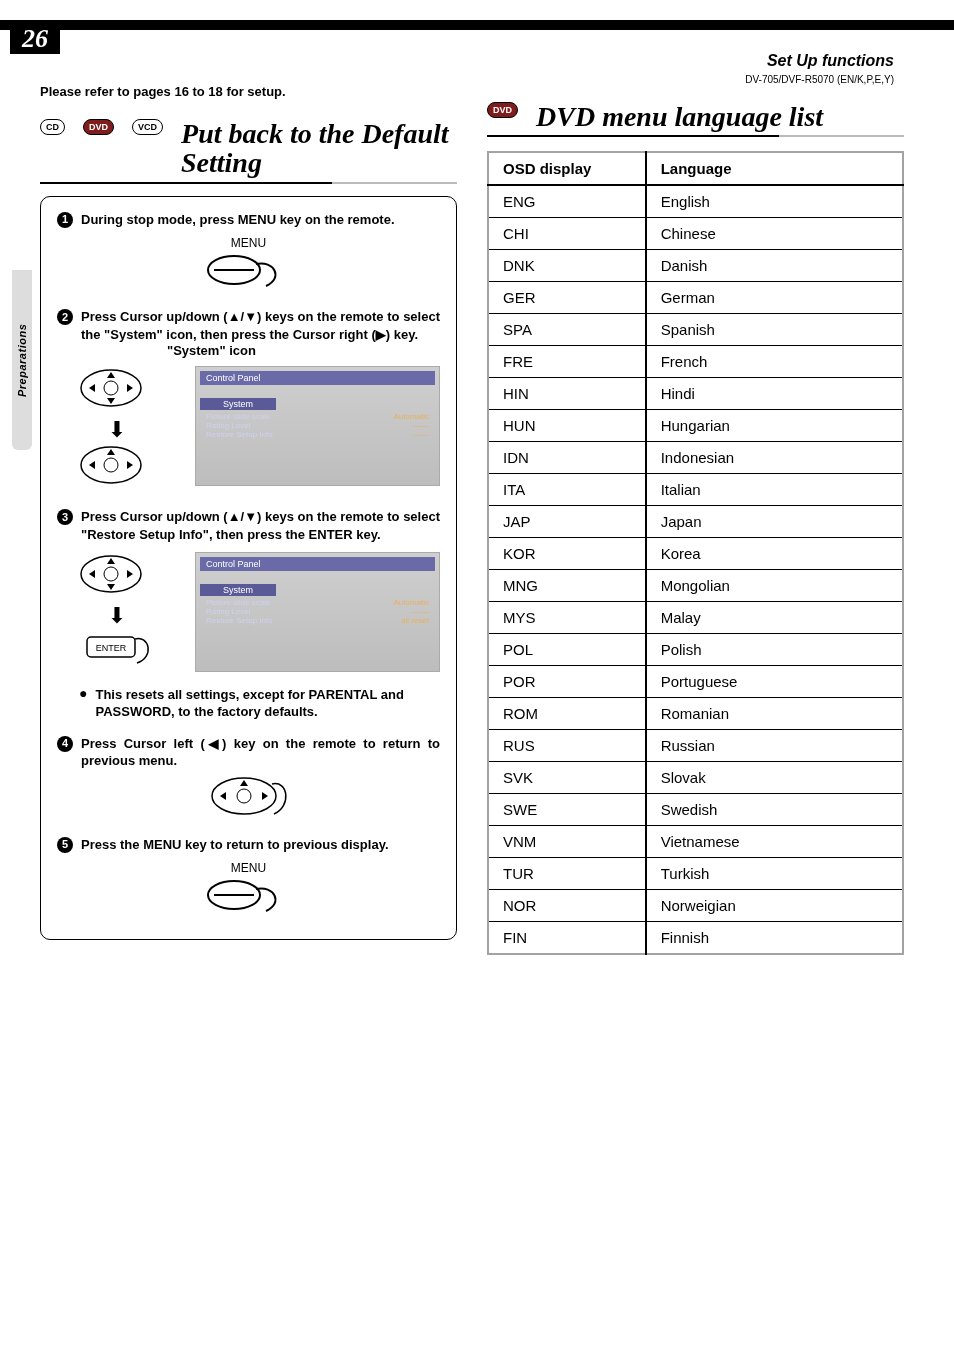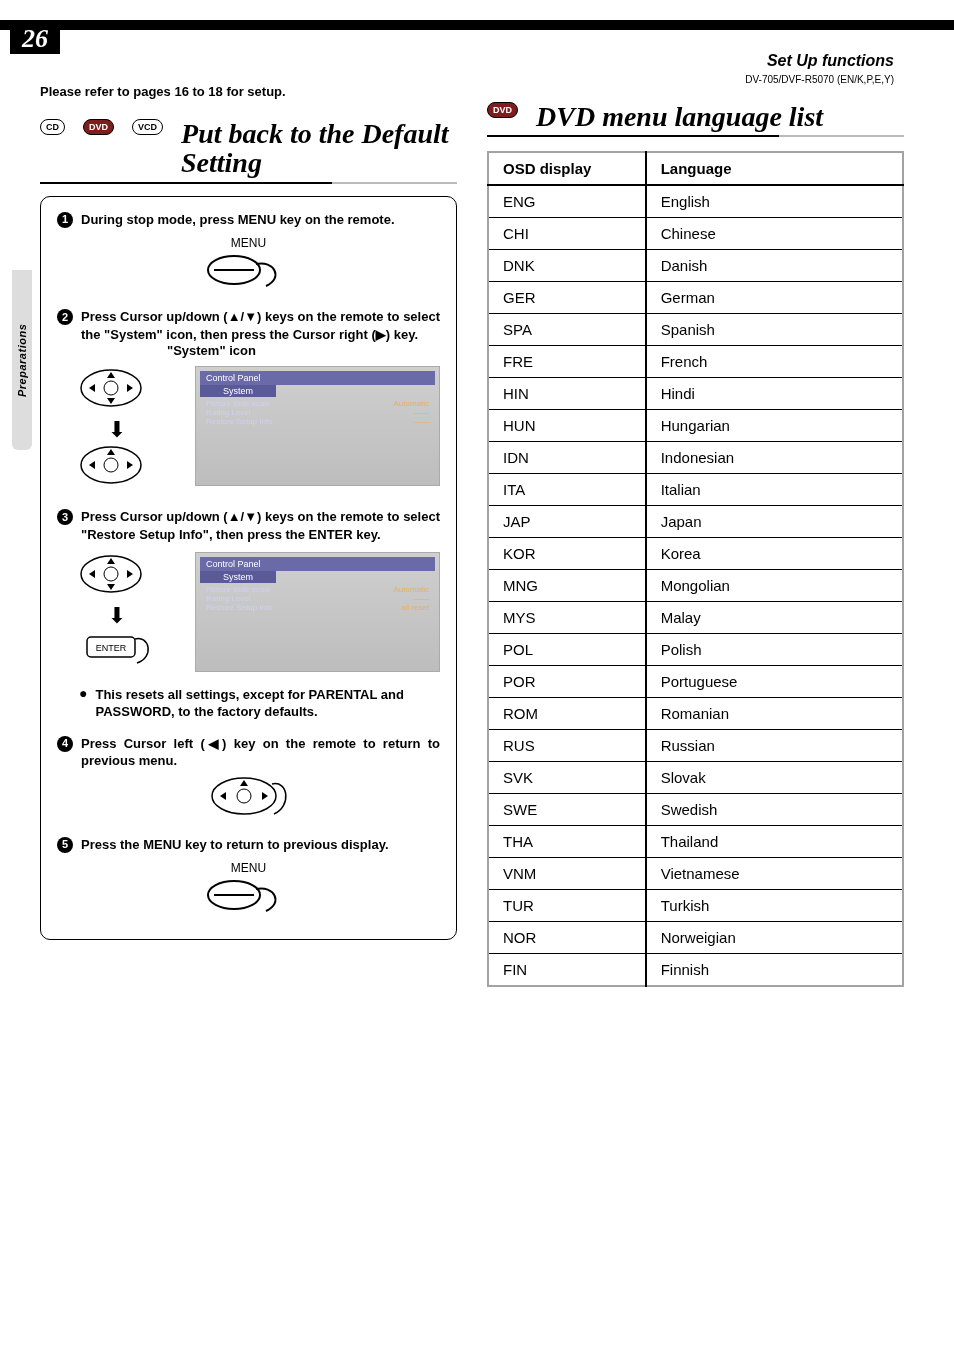--- a/index.html
+++ b/index.html
@@ -159,21 +159,21 @@
     position: relative;
     font-size: 9px;
     color: #dde;
     padding: 4px;
   }
   .screenshot .bar {
     background: #6a6aa8;
     color: #fff;
     font-size: 9px;
     padding: 2px 6px;
-    margin-bottom: 0;
+    margin-bottom: 13px;
   }
   .screenshot .sub {
     background: #5a5a98;
     color:#fff;
     padding:1px 23px;
     font-size:9px;
     margin-bottom:2px;
     display:inline-block;
   }
   .screenshot .row {
@@ -477,24 +477,20 @@
           </tr>
           <tr>
             <td>SVK</td>
             <td>Slovak</td>
           </tr>
           <tr>
             <td>SWE</td>
             <td>Swedish</td>
           </tr>
           <tr>
-            <td>THA</td>
-            <td>Thailand</td>
-          </tr>
-          <tr>
             <td>VNM</td>
             <td>Vietnamese</td>
           </tr>
           <tr>
             <td>TUR</td>
             <td>Turkish</td>
           </tr>
           <tr>
             <td>NOR</td>
             <td>Norweigian</td>

